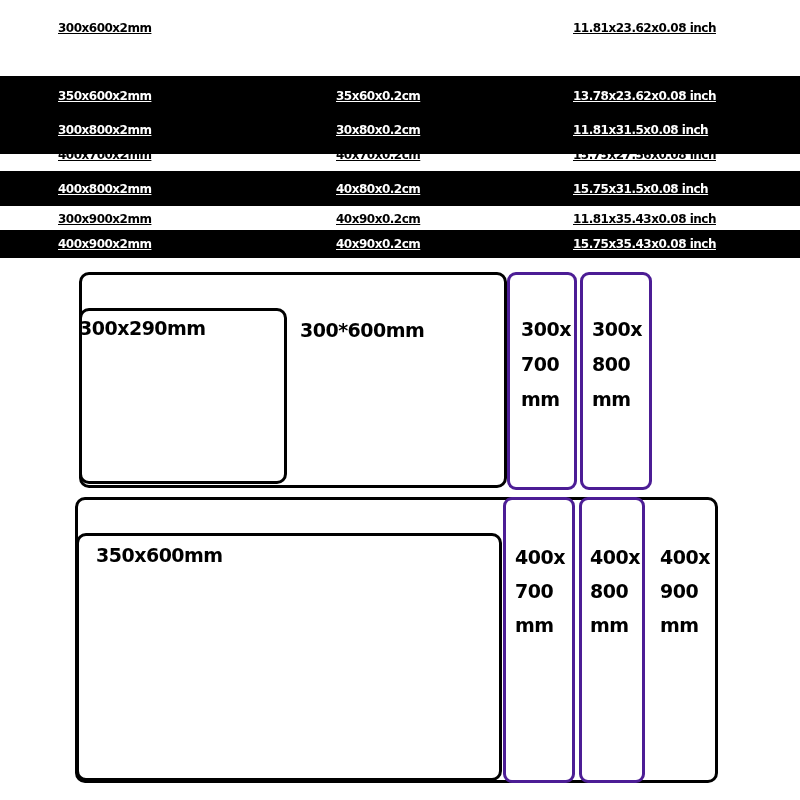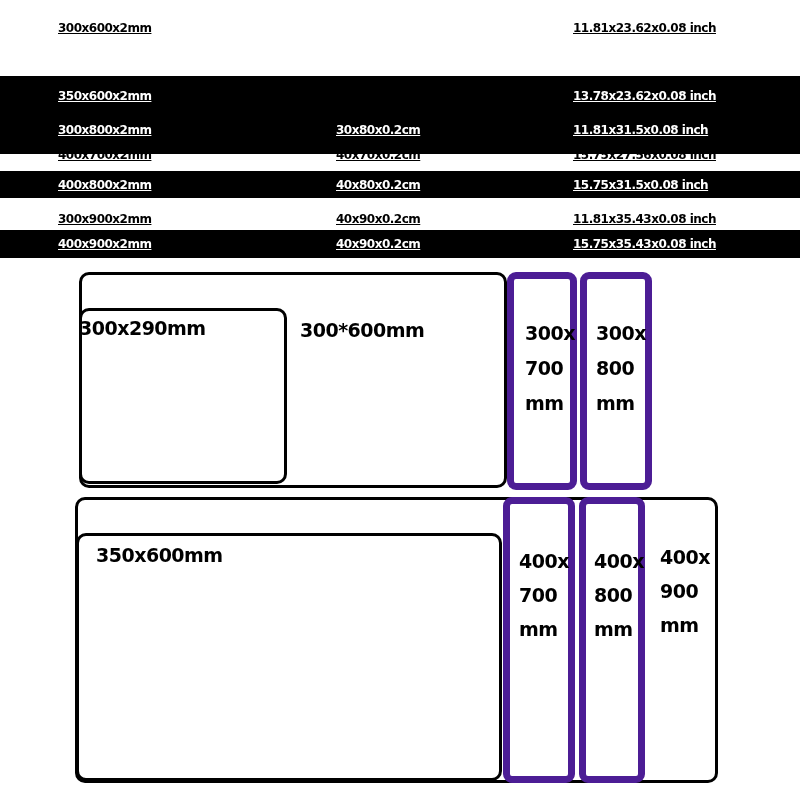--- a/index.html
+++ b/index.html
@@ -22,32 +22,32 @@
   }
   .trow .c1{left:58px;}
   .trow .c2{left:336px;}
   .trow .c3{left:573px;}
   .trow.dark{background:#000000;color:#ffffff;}
   .r0{top:13px;height:30px;}
   .r1{top:43px;height:40px;margin-top:33px;}
   .r2{top:72px;height:20px;}
   .r3{top:106px;height:48px;}
   .r4{top:138px;height:33px;border-radius:11px;}
-  .r5{top:171px;height:27px;text-align:center;}
+  .r5{top:171px;height:35px;text-align:center;}
   .r6{top:198px;height:41px;}
   .r7{top:230px;height:28px;}
   
   .rect{
     position:absolute;box-sizing:border-box;
     border:3px solid #000000;border-radius:10px;
     background:transparent;
   }
   .strip{
     position:absolute;box-sizing:border-box;
-    border:7px solid #4c1d95;border-radius:9px;
+    border:3px solid #4c1d95;border-radius:9px;
     background:transparent;
     font-size:19px;letter-spacing:-0.5px;
   }
   .strip span,.region span{display:block;white-space:nowrap;}
   .region{
     position:absolute;box-sizing:border-box;
     font-size:19px;letter-spacing:-0.5px;
   }
   .padlabel{
     position:absolute;
@@ -73,20 +73,21 @@
 
 <div class="screen">
 
   <section>
     <div class="trow light r0">
       <span class="c1">300x600x2mm</span>
       <span class="c3">11.81x23.62x0.08 inch</span>
     </div>
     <div class="trow dark r1">
       <span class="c1">350x600x2mm</span>
+      <span class="c2">35x60x0.2cm</span>
       <span class="c3">13.78x23.62x0.08 inch</span>
     </div>
     <div class="trow light r2">
       <span class="c1">300x700x2mm</span>
       <span class="c2">30x70x0.2cm</span>
       <span class="c3">11.81x27.56x0.08 inch</span>
     </div>
     <div class="trow dark r3">
       <span class="c1">300x800x2mm</span>
       <span class="c2">30x80x0.2cm</span>

